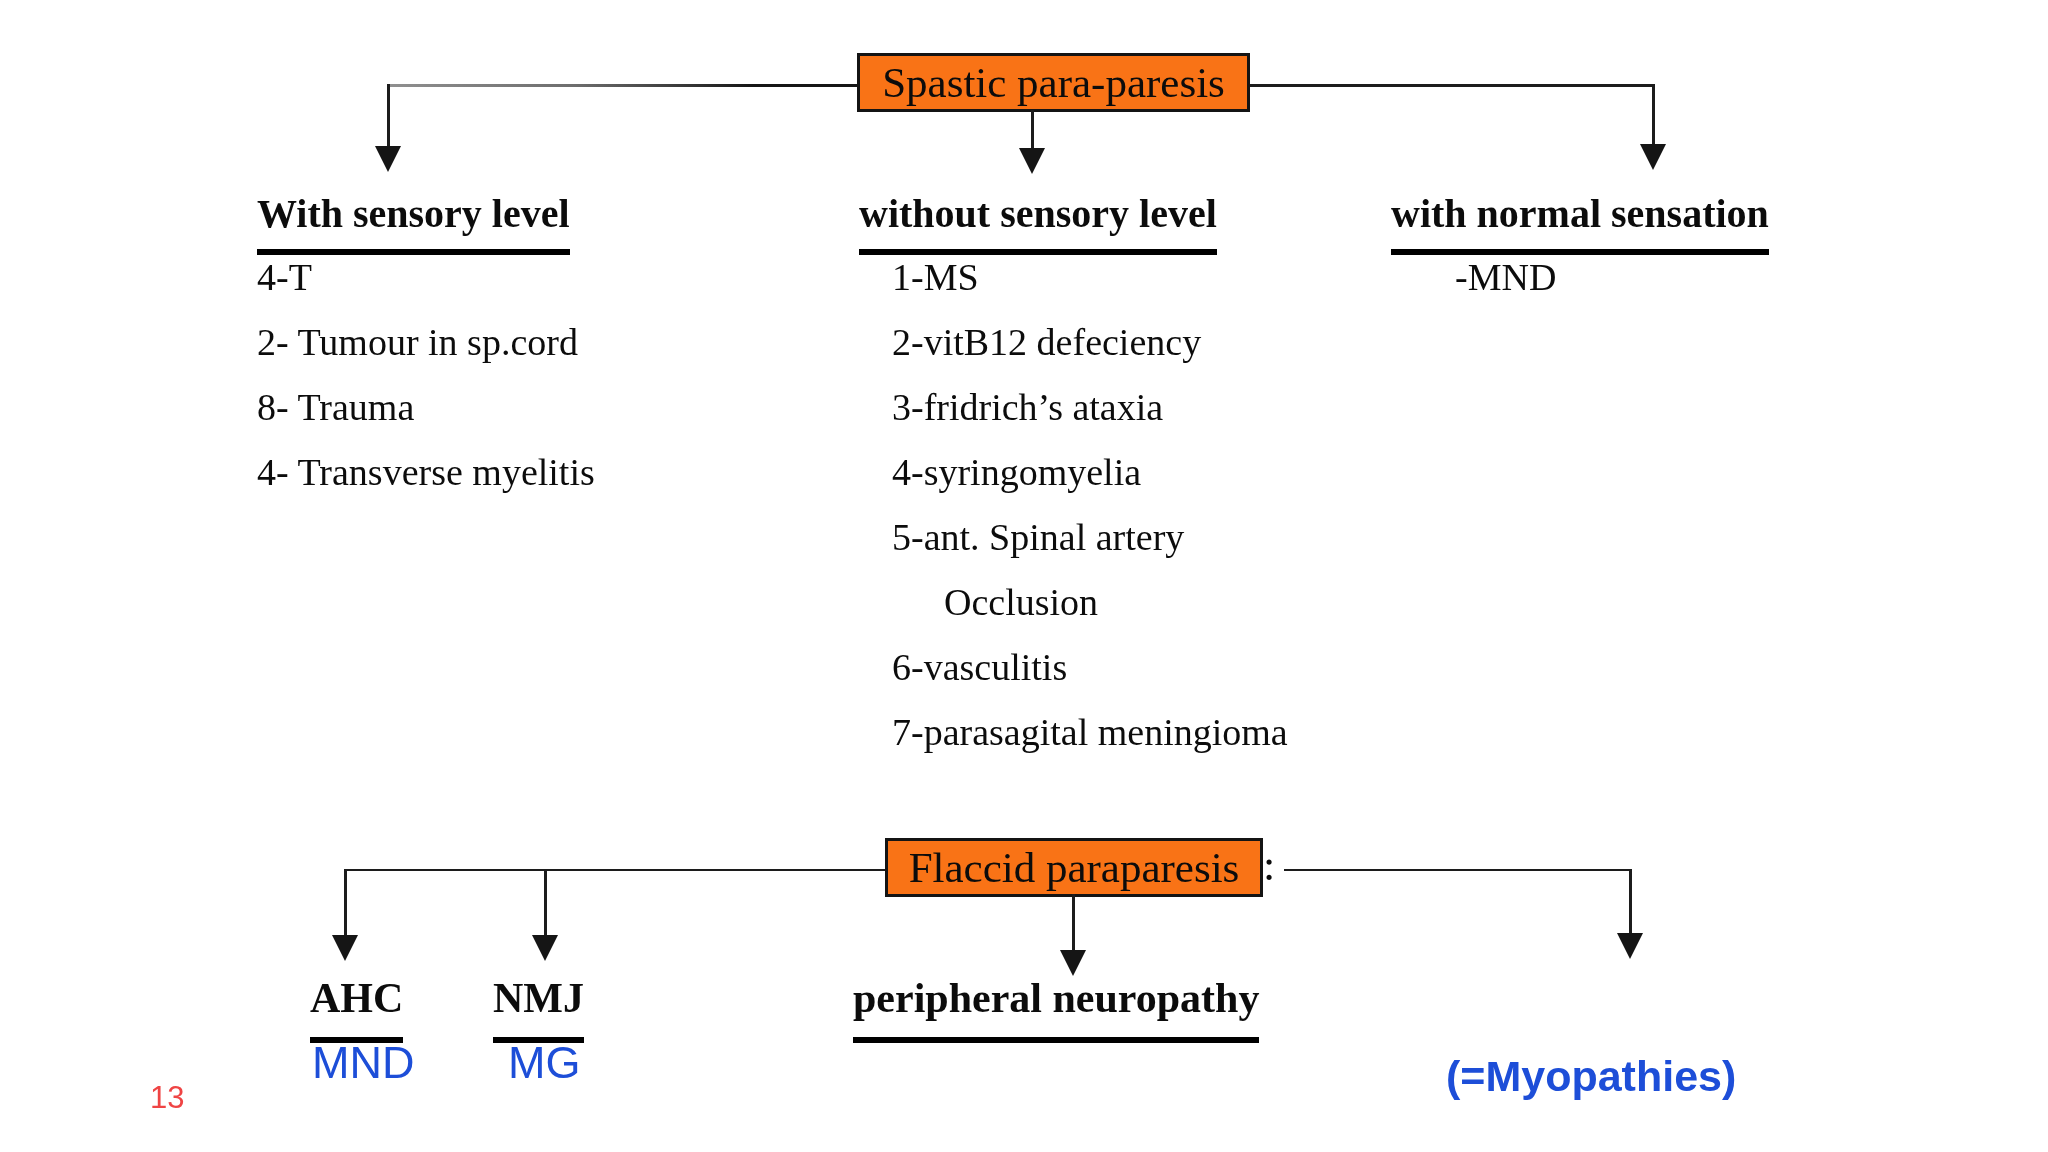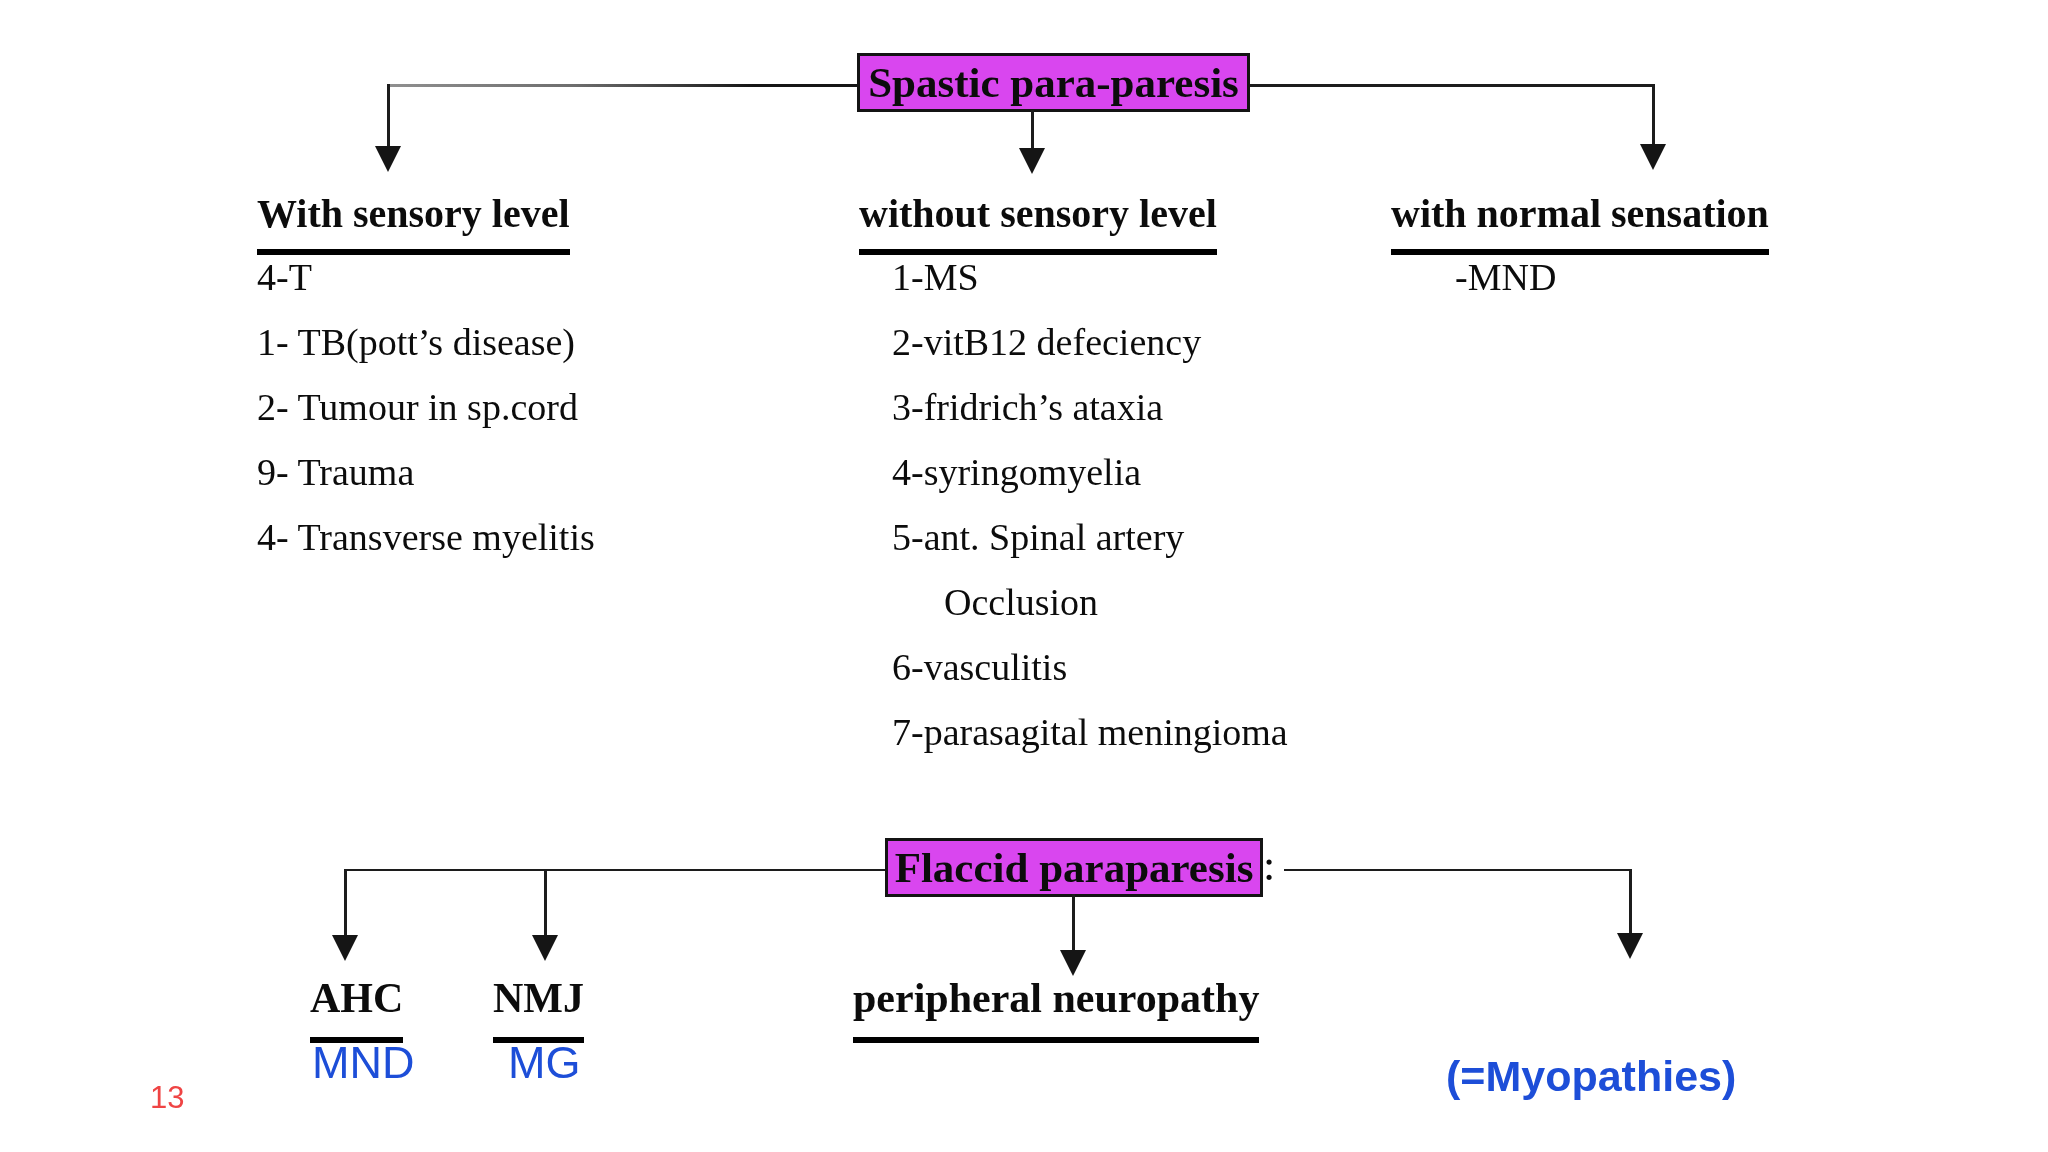--- a/index.html
+++ b/index.html
@@ -2,23 +2,23 @@
 <html><head>
 <meta charset="utf-8">
 <style>
   html,body{margin:0;padding:0;background:#ffffff;}
   .canvas{
     position:relative;width:2048px;height:1152px;background:#ffffff;overflow:hidden;
     font-family:"Liberation Serif","DejaVu Serif",serif;color:#0c0c0c;
   }
   
   .nodebox{
-    position:absolute;background:#d946ef;border:3px solid #141414;
+    position:absolute;background:#f97316;border:3px solid #141414;
     display:flex;align-items:center;justify-content:center;
-    font-size:43px;line-height:1;white-space:nowrap;font-weight:bold;
+    font-size:43px;line-height:1;white-space:nowrap;
   }
   #spastic-box{left:857px;top:53px;width:387px;height:53px;}
   #flaccid-box{left:885px;top:838px;width:372px;height:53px;}
   .colon{position:absolute;left:1263px;top:840px;font-size:44px;}
   
   .hline{position:absolute;height:3px;background:#1c1c1c;}
   .vline{position:absolute;width:3px;background:#1c1c1c;}
   .arrow{
     position:absolute;width:0;height:0;
     border-left:13px solid transparent;border-right:13px solid transparent;
@@ -97,23 +97,22 @@
   <div class="hline" id="line-sp-right"></div>
   <div class="vline" id="vline-sp-right"></div>
   <div class="arrow" id="arrow-sp-right"></div>
 
   <div class="colhead" id="head-1">With sensory level</div>
   <div class="colhead" id="head-2">without sensory level</div>
   <div class="colhead" id="head-3">with normal sensation</div>
 
   <div class="col" id="col-1">
     <div class="item">4-T</div>
-    <div class="item">1- TB(pott’s disease)</div>
     <div class="item">2- Tumour in sp.cord</div>
-    <div class="item">9- Trauma</div>
+    <div class="item">8- Trauma</div>
     <div class="item">4- Transverse myelitis</div>
   </div>
 
   <div class="col" id="col-2">
     <div class="item">1-MS</div>
     <div class="item">2-vitB12 defeciency</div>
     <div class="item">3-fridrich’s ataxia</div>
     <div class="item">4-syringomyelia</div>
     <div class="item">5-ant. Spinal artery</div>
     <div class="item indent">Occlusion</div>

